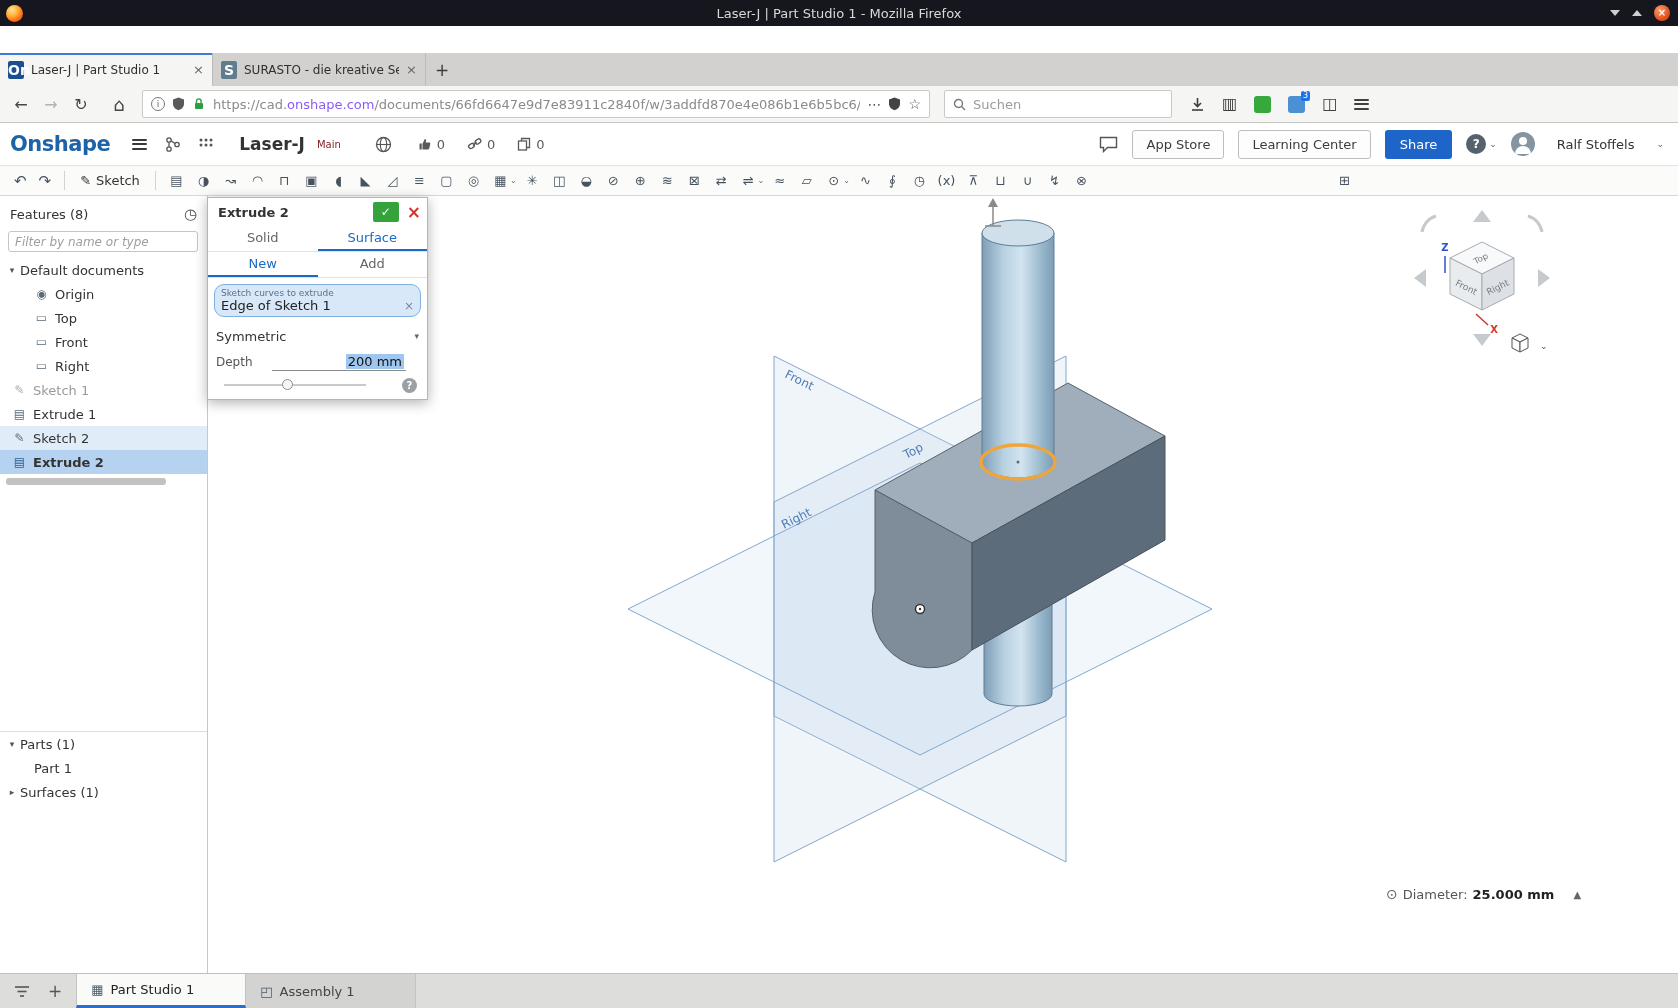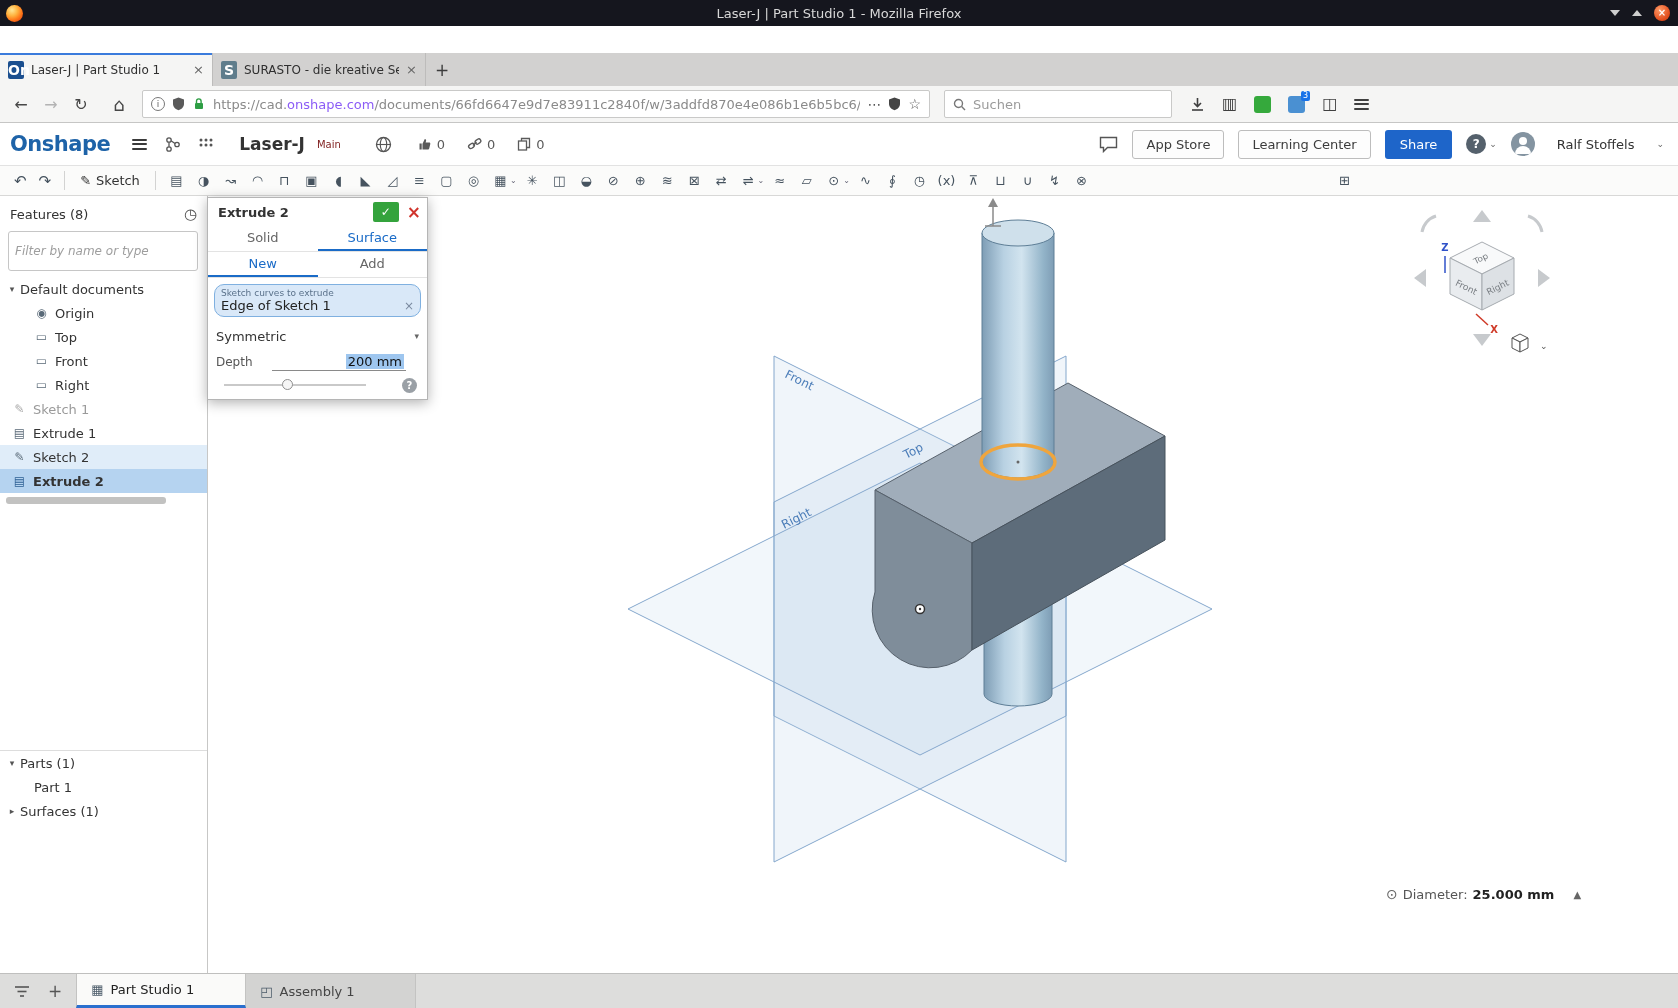--- a/index.html
+++ b/index.html
@@ -58,21 +58,21 @@
   
   .cadbar{position:absolute;left:0;top:166px;width:1678px;height:30px;background:#fbfbfa;border-bottom:1px solid #d8d8d7;display:flex;align-items:center;padding-left:8px}
   .tbtn{padding:0 6px;font-size:15px;color:#44515d}
   .sep{width:1px;height:19px;background:#d3d3d2;margin:0 7px;flex:none}
   .sketchbtn{display:flex;align-items:center;gap:5px;padding:0 8px;font-size:13px;color:#333}
   .ticon{min-width:27px;height:24px;display:grid;place-items:center;font-size:13px;color:#46535f;white-space:nowrap}
   .tcaret{font-size:8px;color:#667;margin:0 2px 0 -4px}
   
   .fpanel{position:absolute;left:0;top:196px;width:208px;height:777px;background:#fff;border-right:1px solid #c7c7c6}
   .fhead{display:flex;align-items:center;padding:9px 10px 4px 10px;font-size:13px;color:#333}
-  .filterbox{margin:4px 8px;width:190px;height:40px;border:1px solid #c6c6c6;border-radius:3px;display:flex;align-items:center;padding:0 6px}
+  .filterbox{margin:4px 8px;width:190px;height:21px;border:1px solid #c6c6c6;border-radius:3px;display:flex;align-items:center;padding:0 6px}
   .filterbox input{border:0;outline:0;width:100%;font:italic 12px "DejaVu Sans",sans-serif;color:#444;background:transparent}
   .filterbox input::placeholder{color:#9e9e9e;font-style:italic}
   .frow{height:24px;display:flex;align-items:center;font-size:13px;color:#333}
   .frow .fcaret{width:16px;text-align:center;font-size:9px;color:#555;flex:none}
   .frow .ficon{width:15px;text-align:center;margin-right:6px;color:#5a6a78;font-size:12px;flex:none}
   .frow.gray{color:#9a9a9a}.frow.gray .ficon{color:#a8a8a8}
   .frow.sel-light{background:#e0edf9}
   .frow.sel-blue{background:#b5d3f0}
   .hthumb{margin:4px 0 0 6px;width:160px;height:7px;border-radius:3px;background:#c2c2c1}
   .psec-divider{margin-top:246px;border-top:1px solid #ddd}

